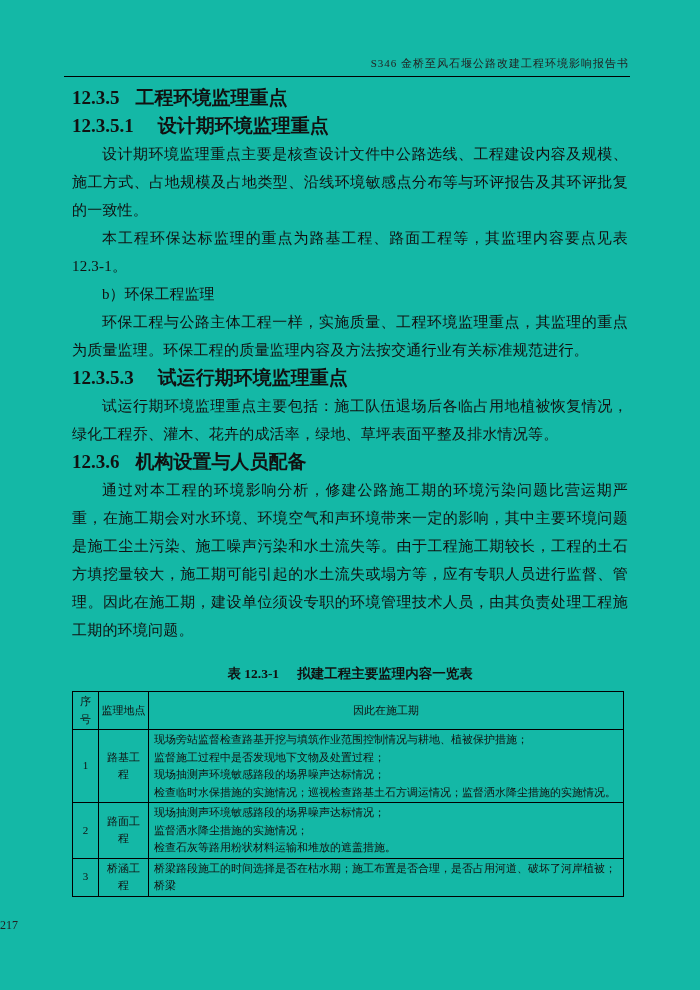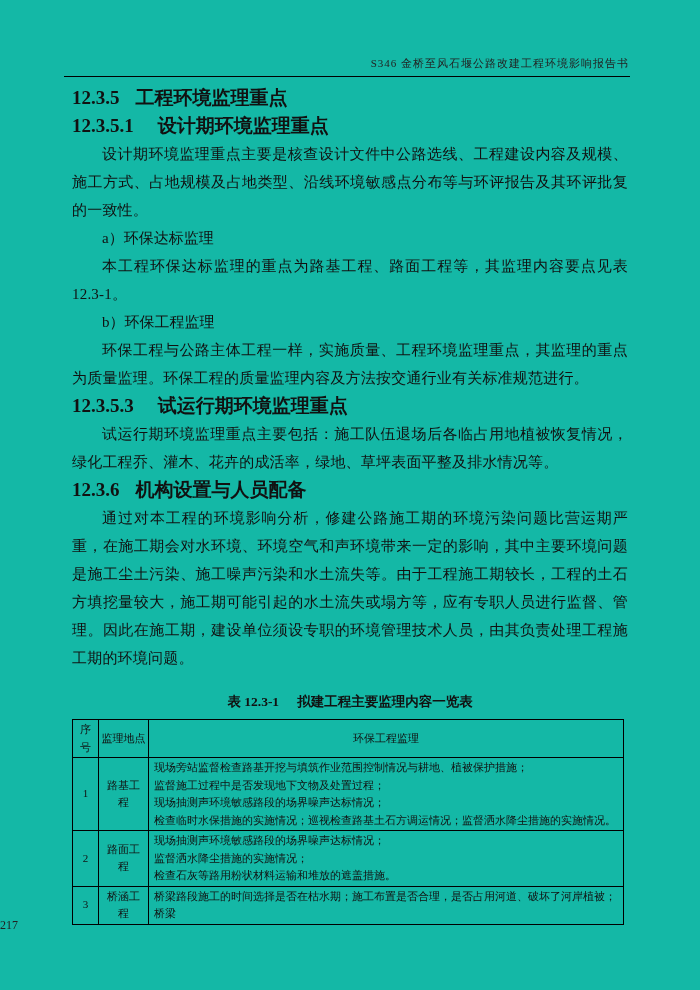--- a/index.html
+++ b/index.html
@@ -64,21 +64,20 @@
       <span class="hnum">12.3.5</span><span>工程环境监理重点</span>
     </div>
 
     <div class="h3">
       <span class="hnum">12.3.5.1</span><span>设计期环境监理重点</span>
     </div>
 
     <p class="p">设计期环境监理重点主要是核查设计文件中公路选线、工程建设内容及规模、施工方式、占地规模及占地类型、沿线环境敏感点分布等与环评报告及其环评批复的一致性。</p>
 
 
-    <div class="pi">a）环保达标监理</div>
 
     <p class="p">本工程环保达标监理的重点为路基工程、路面工程等，其监理内容要点见表 12.3-1。</p>
 
     <div class="pi">b）环保工程监理</div>
 
     <p class="p">环保工程与公路主体工程一样，实施质量、工程环境监理重点，其监理的重点为质量监理。环保工程的质量监理内容及方法按交通行业有关标准规范进行。</p>
 
     <div class="h3">
       <span class="hnum">12.3.5.3</span><span>试运行期环境监理重点</span>
     </div>
@@ -98,21 +97,21 @@
     <table class="sup">
       <colgroup>
           <col class="c1">
           <col class="c2">
           <col class="c3">
         </colgroup>
       <tbody>
           <tr>
         <th>序号</th>
         <th>监理地点</th>
-        <th>环保工程监理</th>
+        <th>因此在施工期</th>
       </tr>
       <tr>
         <td class="no">1</td>
         <td class="place">路基工程</td>
         <td class="cnt">
           <div class="tline">现场旁站监督检查路基开挖与填筑作业范围控制情况与耕地、植被保护措施；</div>
           <div class="tline">监督施工过程中是否发现地下文物及处置过程；</div>
           <div class="tline">现场抽测声环境敏感路段的场界噪声达标情况；</div>
           <div class="tline">检查临时水保措施的实施情况；巡视检查路基土石方调运情况；监督洒水降尘措施的实施情况。</div>
         </td>

